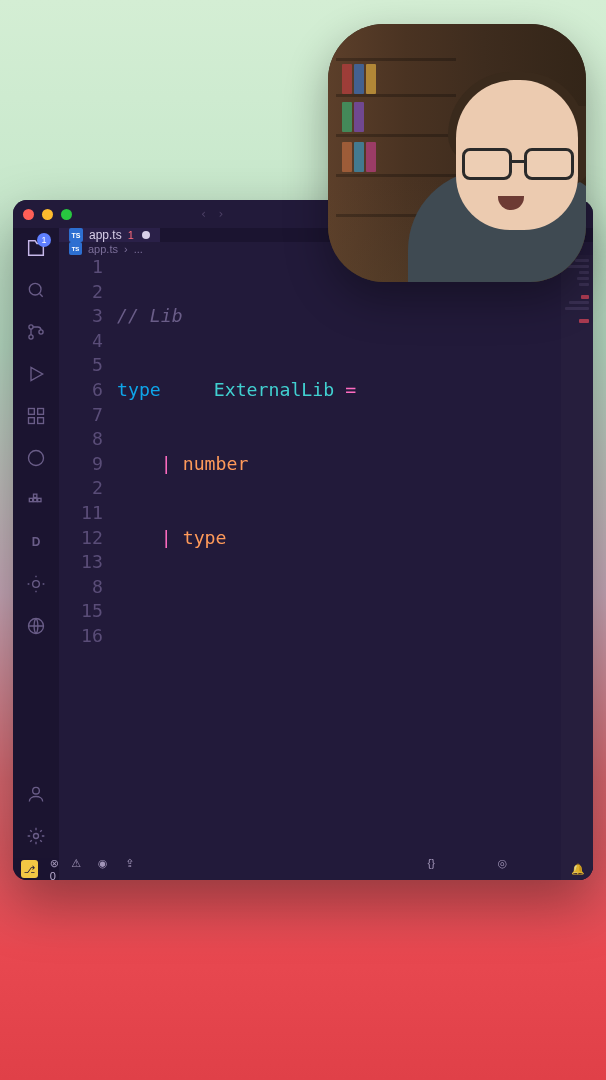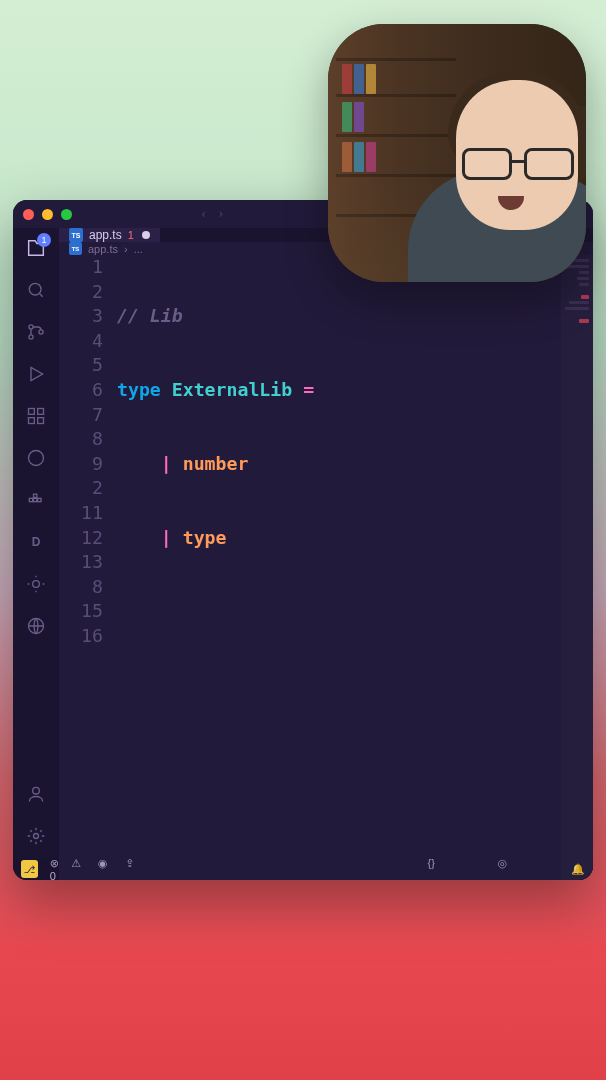--- a/index.html
+++ b/index.html
@@ -121,26 +121,26 @@
     color:#5a4d78;
     user-select:none;
   }
   .gutter div { height:24.6px; }
   .code {
     flex:1;
     color:#c7b8ea;
     white-space:pre;
     position:relative;
   }
-  .code-line { height:24.6px; position:relative;font-weight:bold; }
+  .code-line { height:24.6px; position:relative; }
   .code-line > span, .code-line > .tok { position:relative; z-index:1; }
 
   .tok-comment { color:#6a5d88; font-style:italic; }
   .tok-kw { color:#0ea5e9; }
-  .tok-type { color:#41d0d0; }
+  .tok-type { color:#41d0d0;margin-left:42px; }
   .tok-op { color:#ff6bc1; }
   .tok-builtin { color:#ff9a5a; }
 
   .cursor-ibeam {
     position:absolute;
     width:20px; height:28px;
     left:82px; top:-4px;
     color:#e9e1fa;
     font-size:24px;
     pointer-events:none;

